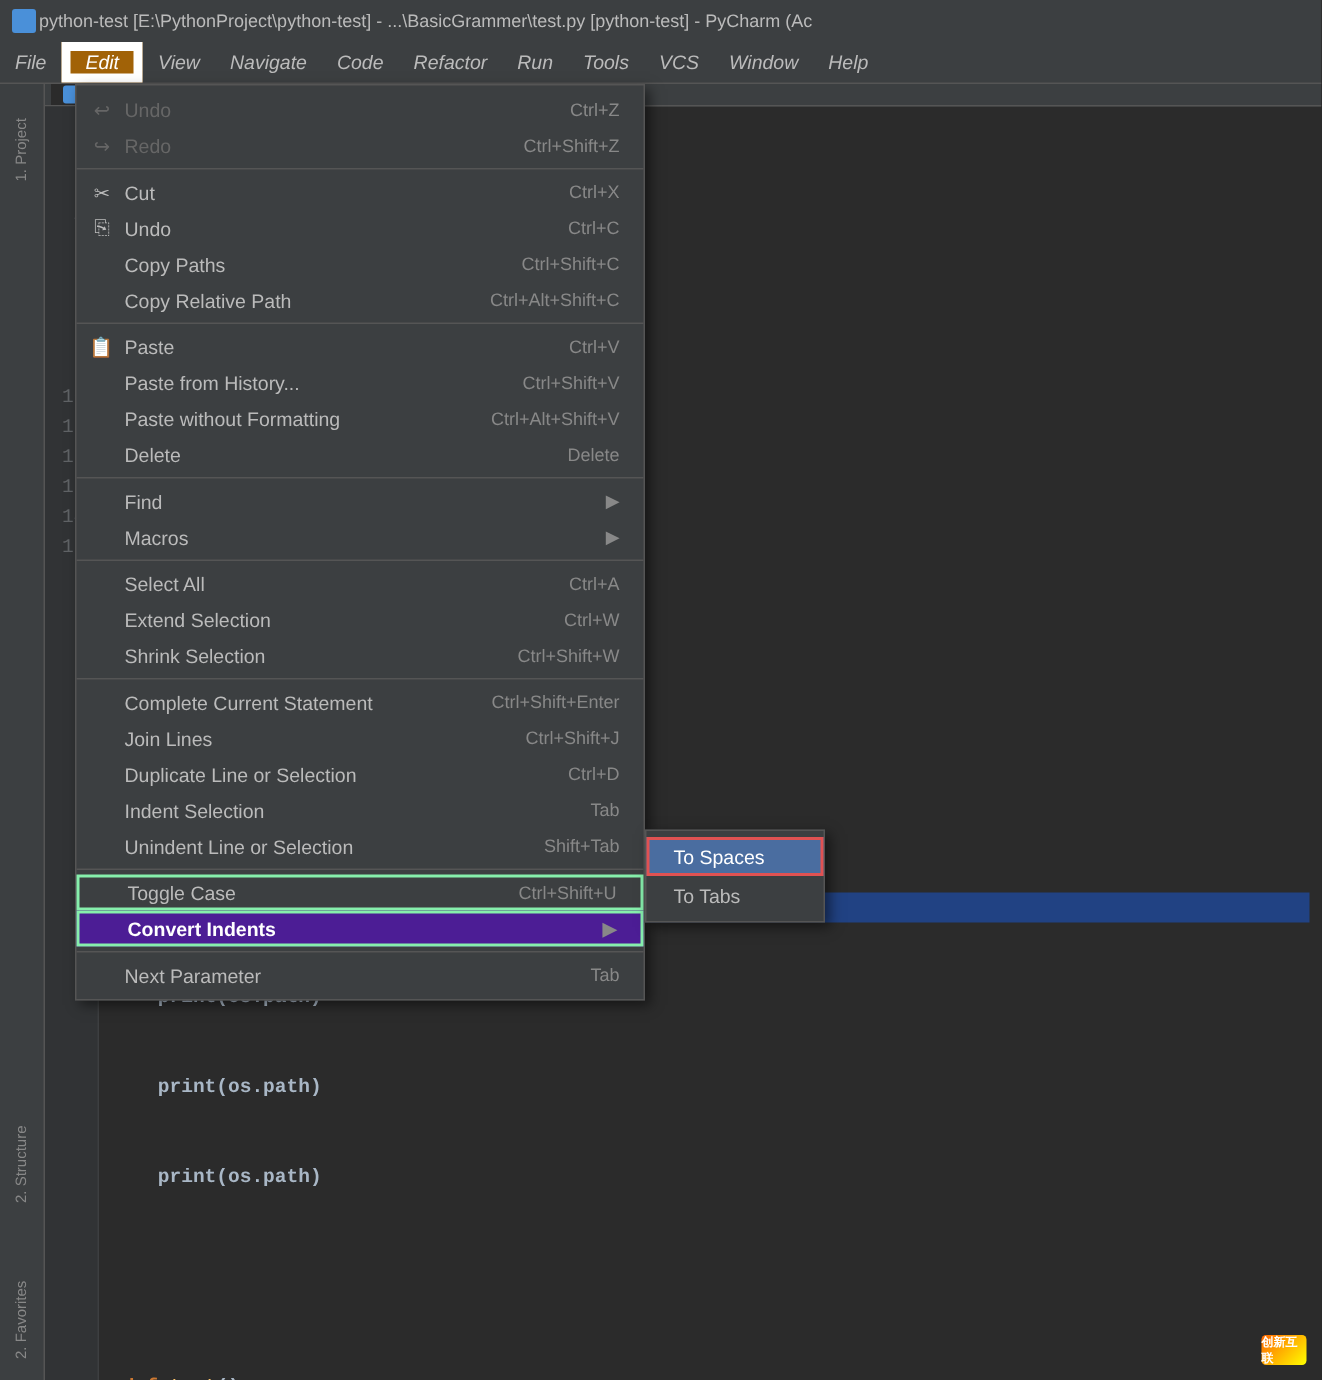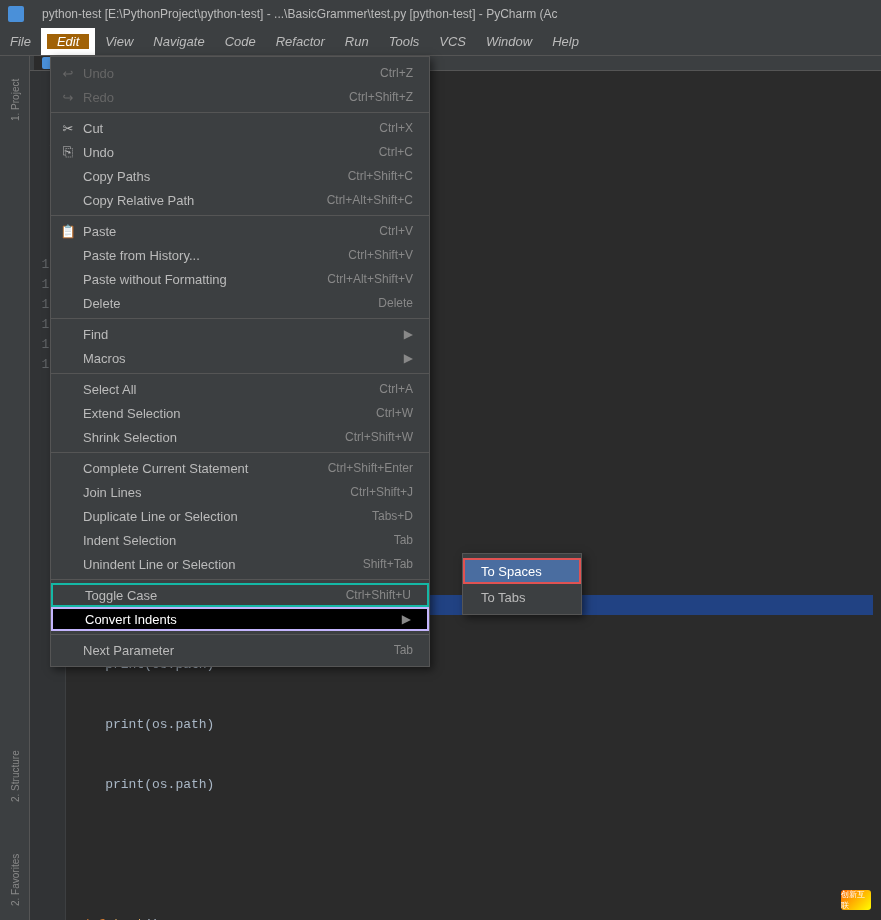--- a/index.html
+++ b/index.html
@@ -15,21 +15,21 @@
 
     
     #titlebar {
       background: #3c3f41;
       color: #bbbbbb;
       font-size: 12px;
       padding: 4px 8px;
       height: 28px;
       display: flex;
       align-items: center;
-      gap: 18px;
+      gap: 2px;
     }
     #titlebar .icon {
       width: 16px;
       height: 16px;
       background: #4a90d9;
       border-radius: 2px;
       display: inline-block;
     }
 
     
@@ -138,28 +138,29 @@
     }
 
     .menu-separator {
       height: 1px;
       background: #555;
       margin: 3px 0;
     }
 
     
     .menu-entry.convert-indents {
-      background: #000000;
+      background: #4c1d95;
       color: #fff;
-      border: 2px solid #c4b5fd;
+      border: 2px solid #86efac;
+      font-weight: bold;
     }
 
     
     .menu-entry.toggle-case {
-      border: 2px solid #14b8a6;
+      border: 2px solid #86efac;
     }
 
     
     #convert-submenu {
       background: #3c3f41;
       border: 1px solid #555;
       box-shadow: 3px 3px 8px rgba(0,0,0,0.5);
       min-width: 120px;
       padding: 4px 0;
       position: relative;
@@ -243,21 +244,21 @@
       min-width: 36px;
       user-select: none;
       border-right: 1px solid #3d3f41;
     }
     #code-content {
       flex: 1;
       padding: 4px 8px;
       color: #a9b7c6;
       white-space: pre;
     }
-    .line { display: block; }
+    .line { display: block; font-weight: bold; }
     .line.selected { background: #214283; }
     .kw { color: #cc7832; }
     .sel-text { background: #3676b0; color: #fff; }
     .def-method { color: #ffc66d; }
 
     
     #watermark {
       position: absolute;
       bottom: 10px;
       right: 10px;
@@ -268,29 +269,28 @@
     .watermark-logo {
       width: 30px;
       height: 20px;
       background: linear-gradient(135deg, #f60, #ff0);
       border-radius: 3px;
       display: flex;
       align-items: center;
       justify-content: center;
       font-size: 8px;
       color: #fff;
-      font-weight: normal;
+      font-weight: bold;
     }
 
     .submenu-wrapper {
       display: flex;
       flex-direction: column;
       justify-content: flex-end;
       padding-bottom: 52px; 
-      margin-left: 32px;
     }
   </style>
 </head>
 <body>
 
 <div id="titlebar">
   <span class="icon"></span>
   <span>python-test [E:\PythonProject\python-test] - ...\BasicGrammer\test.py [python-test] - PyCharm (Ac</span>
 </div>
 
@@ -456,21 +456,21 @@
       <span class="shortcut">Ctrl+Shift+Enter</span>
     </div>
     <div class="menu-entry">
       <span class="icon-area"></span>
       <span>Join Lines</span>
       <span class="shortcut">Ctrl+Shift+J</span>
     </div>
     <div class="menu-entry">
       <span class="icon-area"></span>
       <span>Duplicate Line or Selection</span>
-      <span class="shortcut">Tabs+D</span>
+      <span class="shortcut">Ctrl+D</span>
     </div>
     <div class="menu-entry">
       <span class="icon-area"></span>
       <span>Indent Selection</span>
       <span class="shortcut">Tab</span>
     </div>
     <div class="menu-entry">
       <span class="icon-area"></span>
       <span>Unindent Line or Selection</span>
       <span class="shortcut">Shift+Tab</span>

